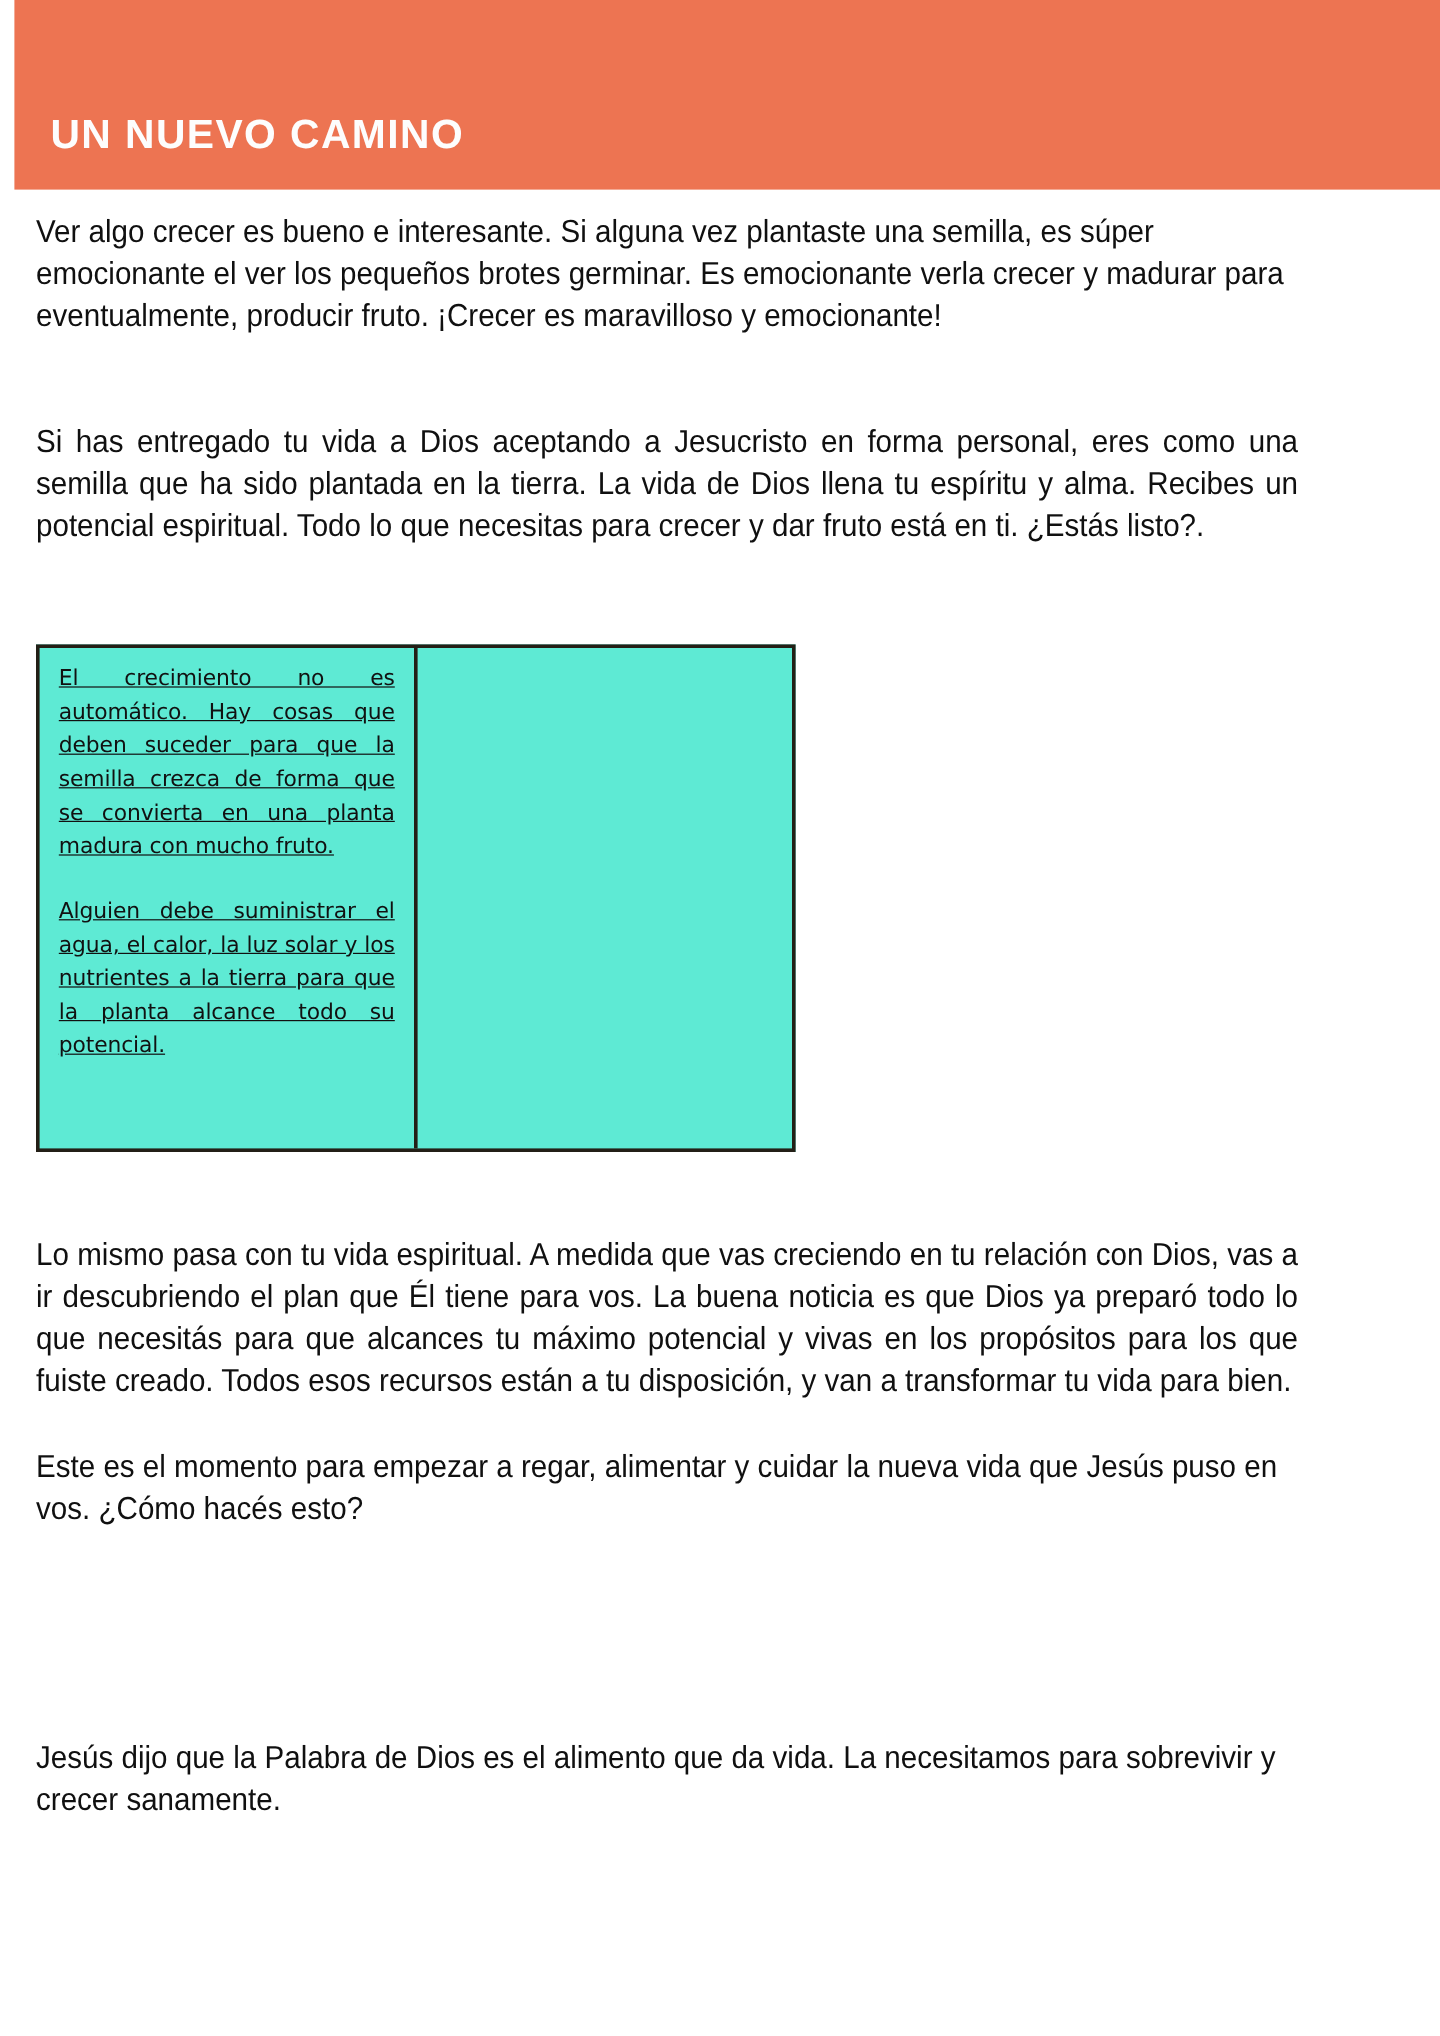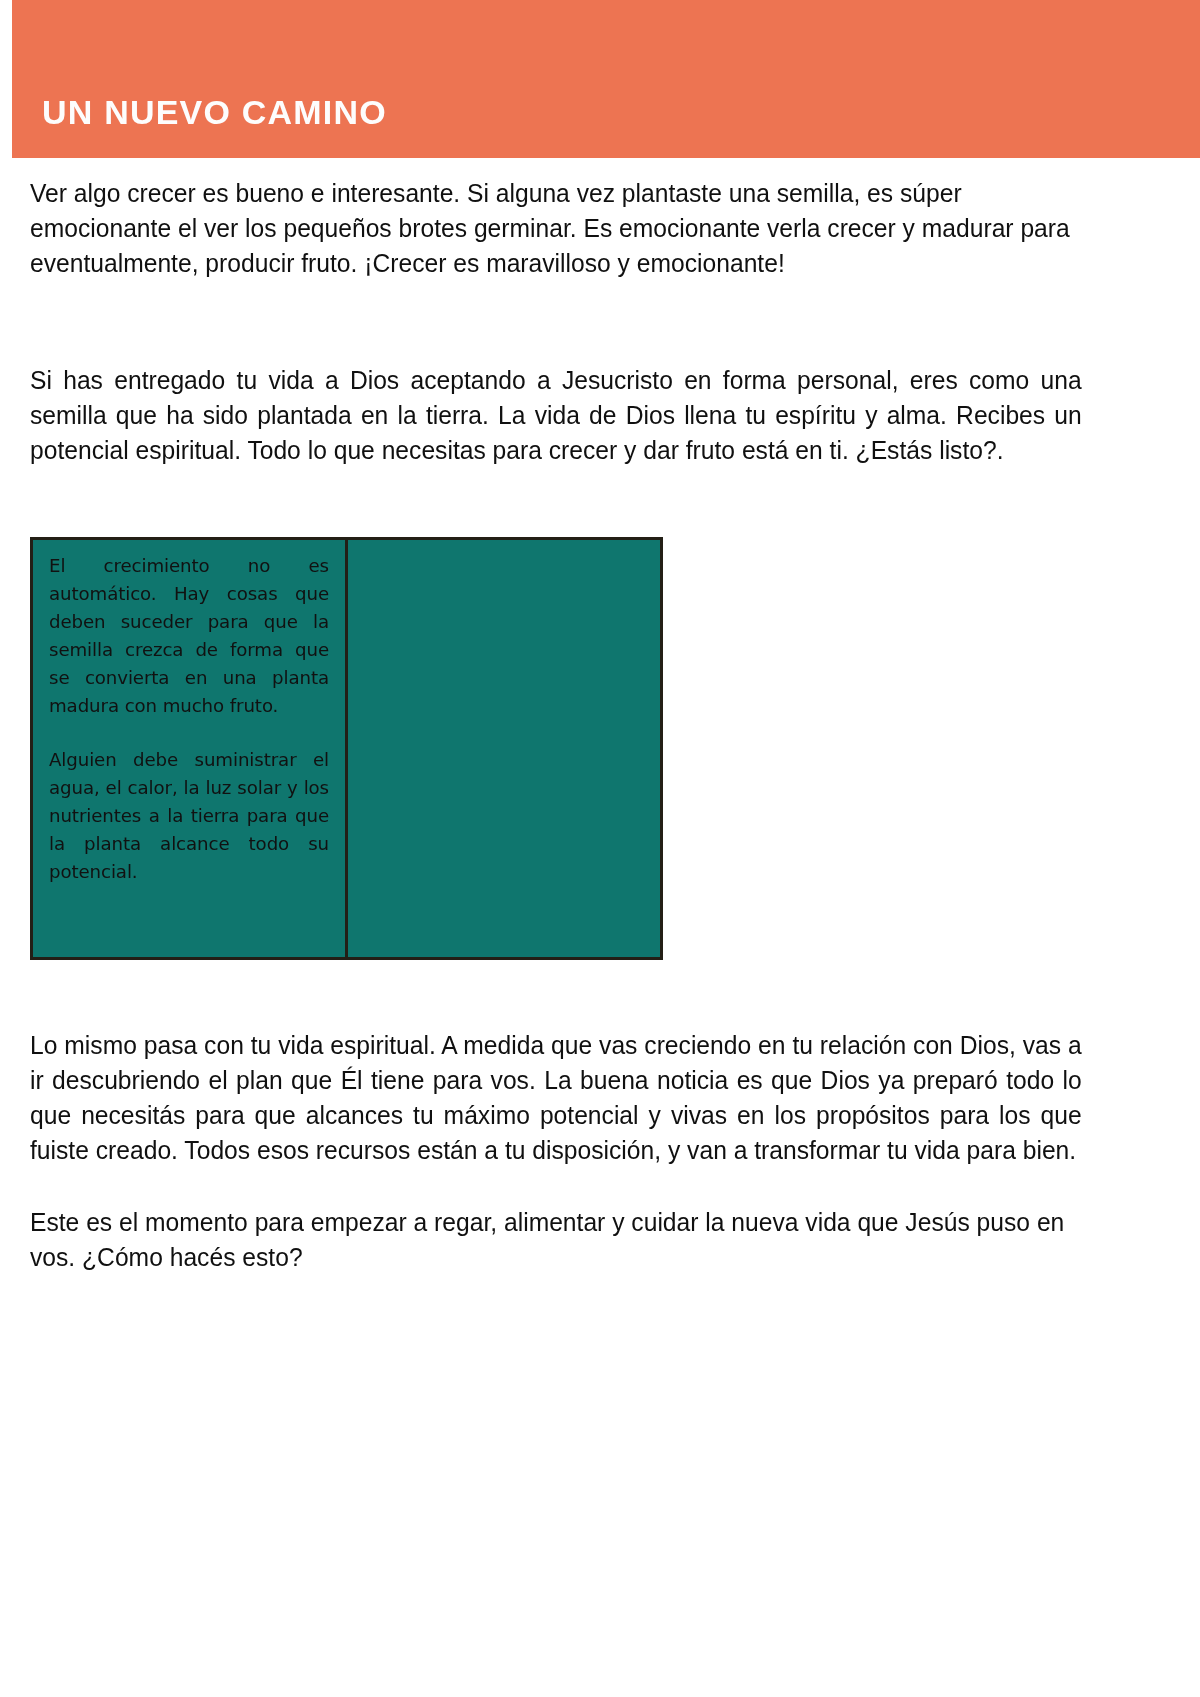--- a/index.html
+++ b/index.html
@@ -82,24 +82,25 @@
   }
 
   
   .callout-box {
     position: absolute;
     left: 30px;
     top: 537px;
     width: 633px;
     height: 423px;
     box-sizing: border-box;
-    background: #0f766e;
+    background: #5eead4;
     border: 3px solid #231f16;
     display: flex;
     flex-direction: row;
+    text-decoration: underline;
   }
 
   .callout-cell-left {
     box-sizing: border-box;
     width: 315px;
     padding: 12px 16px 10px 16px;
     border-right: 3px solid #231f16;
   }
 
   .callout-cell-right {
@@ -150,21 +151,21 @@
 <div class="page">
 
   <div class="header-banner">
     <h1 class="header-title">UN NUEVO CAMINO</h1>
   </div>
 
   <div class="block" style="top:176px;">
     <p class="para para-left">Ver algo crecer es bueno e interesante. Si alguna vez plantaste una semilla, es súper emocionante el ver los pequeños brotes germinar. Es emocionante verla crecer y madurar para eventualmente, producir fruto. ¡Crecer es maravilloso y emocionante!</p>
   </div>
 
-  <div class="block" style="top:363px;">
+  <div class="block" style="top:351px;">
     <p class="para para-justify">Si has entregado tu vida a Dios aceptando a Jesucristo en forma personal, eres como una semilla que ha sido plantada en la tierra. La vida de Dios llena tu espíritu y alma. Recibes un potencial espiritual. Todo lo que necesitas para crecer y dar fruto está en ti. ¿Estás listo?.</p>
   </div>
 
   <div class="callout-box">
     <div class="callout-cell-left">
       <p class="callout-para">El crecimiento no es automático. Hay cosas que deben suceder para que la semilla crezca de forma que se convierta en una planta madura con mucho fruto.</p>
       <div class="callout-gap"></div>
       <p class="callout-para">Alguien debe suministrar el agua, el calor, la luz solar y los nutrientes a la tierra para que la planta alcance todo su potencial.</p>
     </div>
   </div>
@@ -172,14 +173,17 @@
   <div class="block" style="top:1028px;">
     <p class="para para-justify">Lo mismo pasa con tu vida espiritual. A medida que vas creciendo en tu relación con Dios, vas a ir descubriendo el plan que Él tiene para vos. La buena noticia es que Dios ya preparó todo lo que necesitás para que alcances tu máximo potencial y vivas en los propósitos para los que fuiste creado. Todos esos recursos están a tu disposición, y van a transformar tu vida para bien.</p>
   </div>
 
   <div class="block" style="top:1205px;">
     <p class="para para-left">Este es el momento para empezar a regar, alimentar y cuidar la nueva vida que Jesús puso en vos. ¿Cómo hacés esto?</p>
   </div>
 
 
 
+  <div class="block" style="top:1447px;">
+    <p class="para para-left">Jesús dijo que la Palabra de Dios es el alimento que da vida. La necesitamos para sobrevivir y crecer sanamente.</p>
+  </div>
 
 </div>
 
 </body></html>

